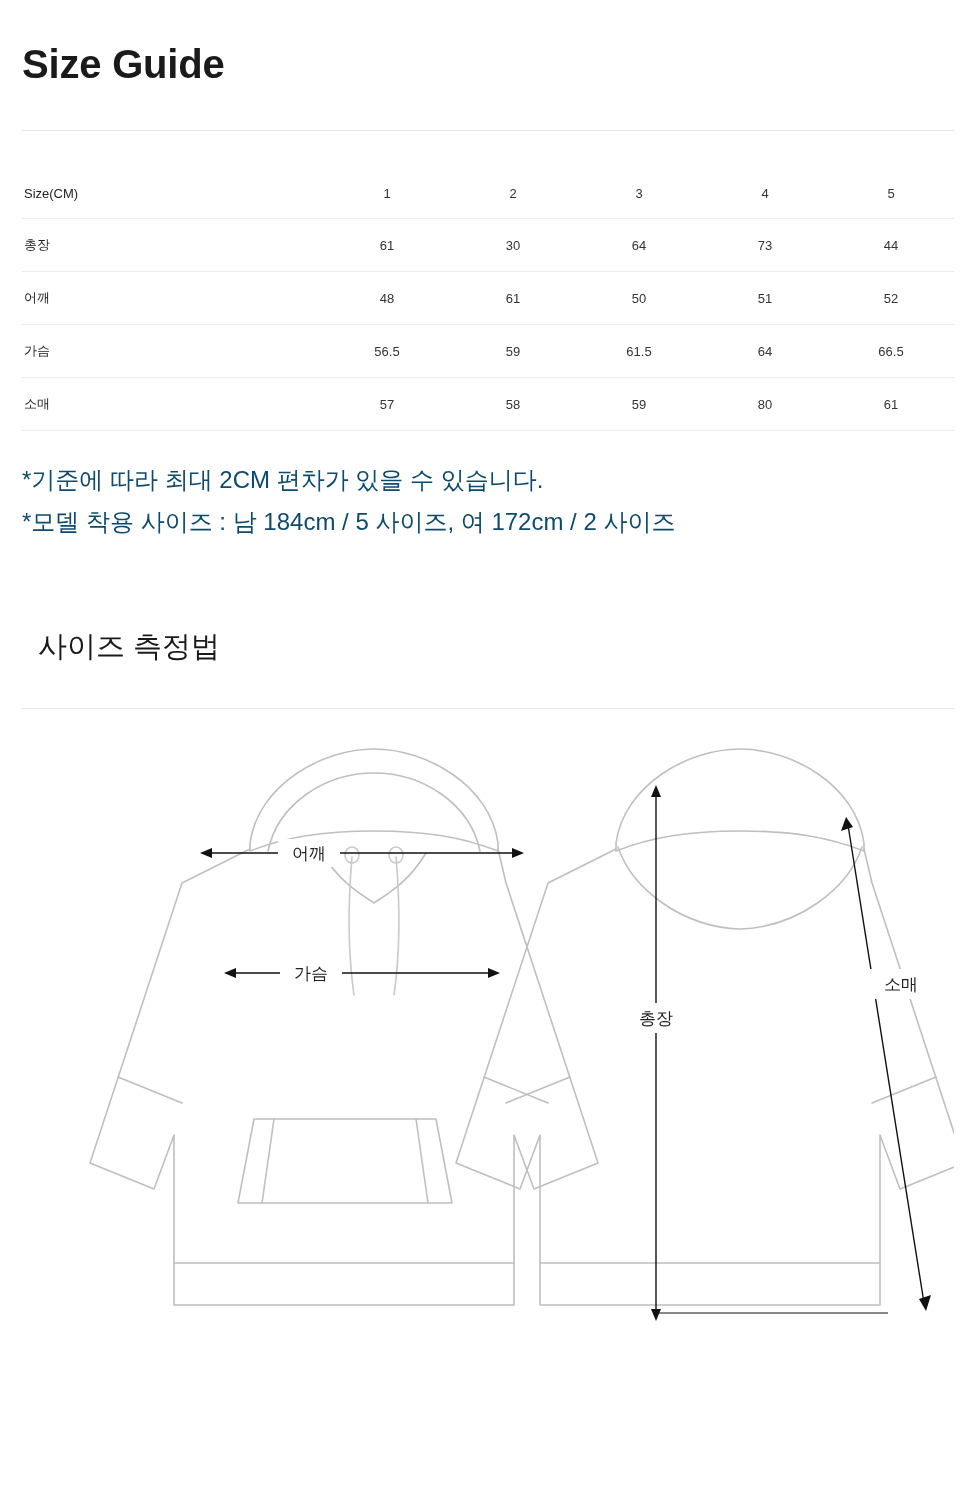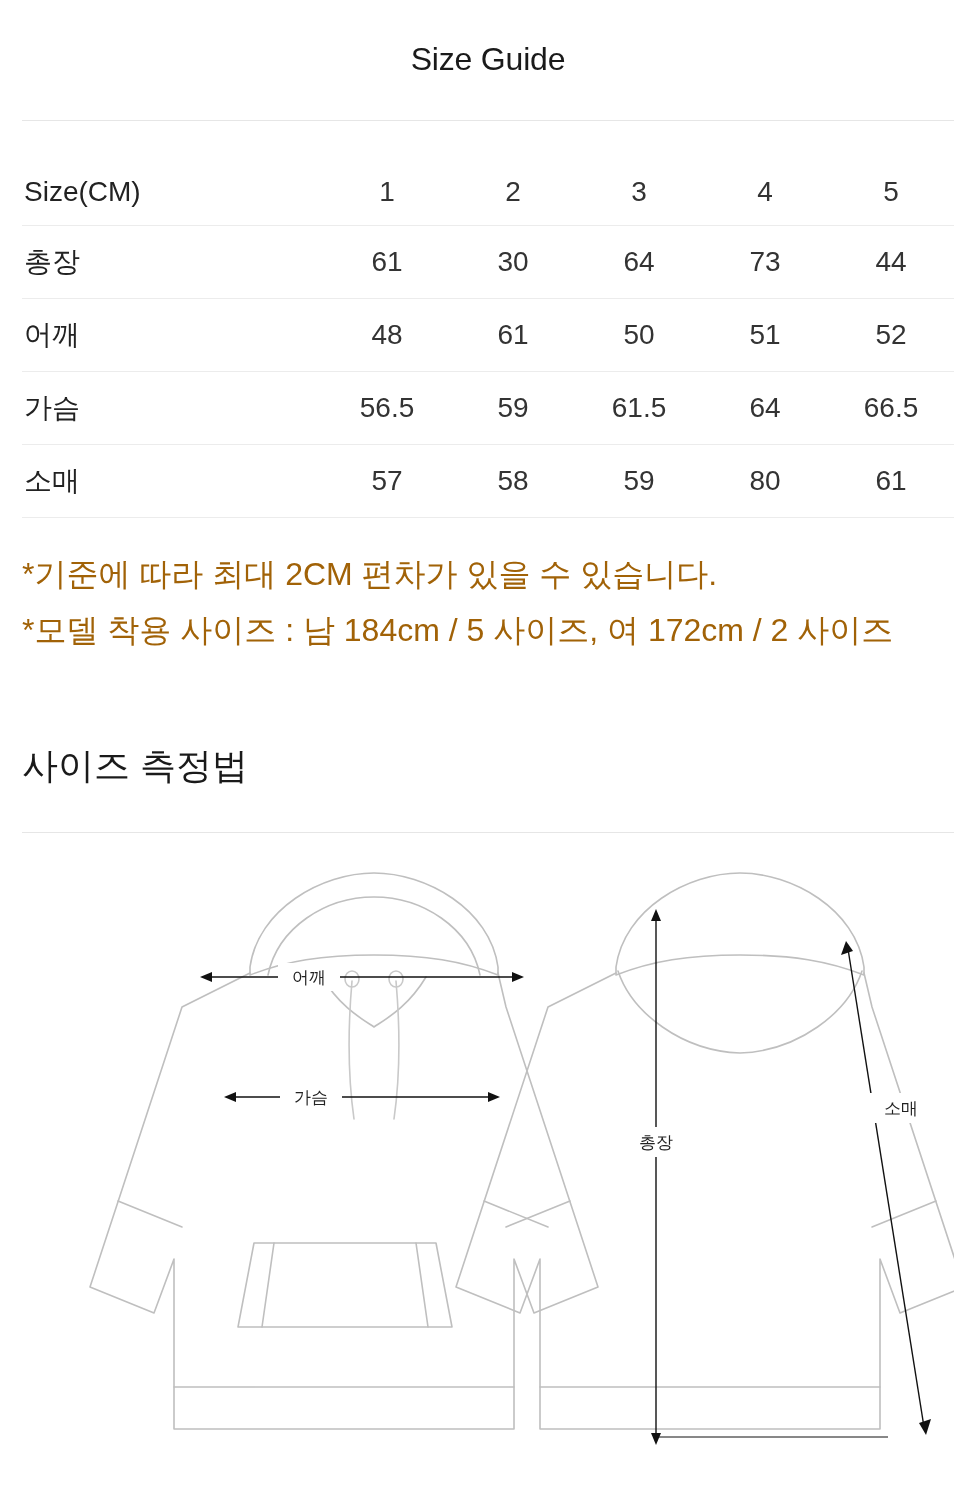--- a/index.html
+++ b/index.html
@@ -15,75 +15,74 @@
     overflow: hidden;
   }
   .page {
     position: relative;
     width: 976px;
     height: 1500px;
     box-sizing: border-box;
     padding: 0 22px;
   }
   .title {
-    font-size: 32px;
-    font-weight: 400;
+    font-size: 40px;
+    font-weight: 700;
     color: #1a1a1a;
     letter-spacing: -0.2px;
     margin: 40px 0 0 0;
     padding: 0;
     line-height: 1.2;
-    text-align: center;
   }
   .title-rule {
     margin-top: 42px;
     border-top: 1px solid #e6e6e6;
   }
 
   table.size-table {
     width: 100%;
     border-collapse: collapse;
     margin-top: 38px;
     table-layout: fixed;
   }
   table.size-table th,
   table.size-table td {
     font-weight: 400;
-    font-size: 28px;
+    font-size: 13px;
     color: #333333;
     padding: 17px 0;
     text-align: center;
     border-bottom: 1px solid #ececec;
   }
   table.size-table th.rowhead,
   table.size-table td.rowhead {
     text-align: left;
     width: 300px;
     padding-left: 2px;
     color: #222222;
   }
   table.size-table tr:last-child td {
     border-bottom: 1px solid #ececec;
   }
 
   .notes {
     margin-top: 28px;
   }
   .note {
-    font-size: 32px;
-    color: #a16207;
+    font-size: 24px;
+    color: #0c4a6e;
     line-height: 1.75;
     white-space: nowrap;
   }
 
   .subtitle {
-    font-size: 36px;
+    font-size: 29px;
     font-weight: 400;
     color: #1a1a1a;
-    margin: 86px 0 0 0;
+    margin: 86px 0 0 16px;
     line-height: 1.2;
   }
   .subtitle-rule {
     margin-top: 44px;
     border-top: 1px solid #e6e6e6;
   }
 
   .diagram {
     margin-top: 24px;
     width: 932px;

